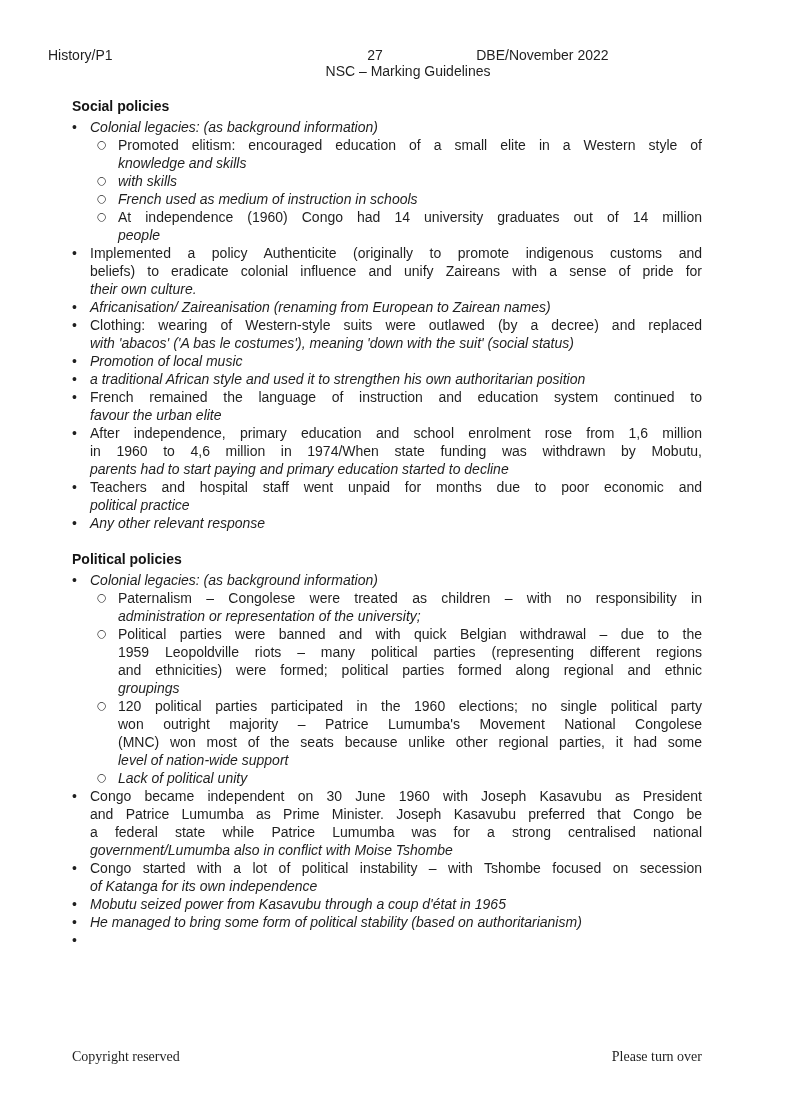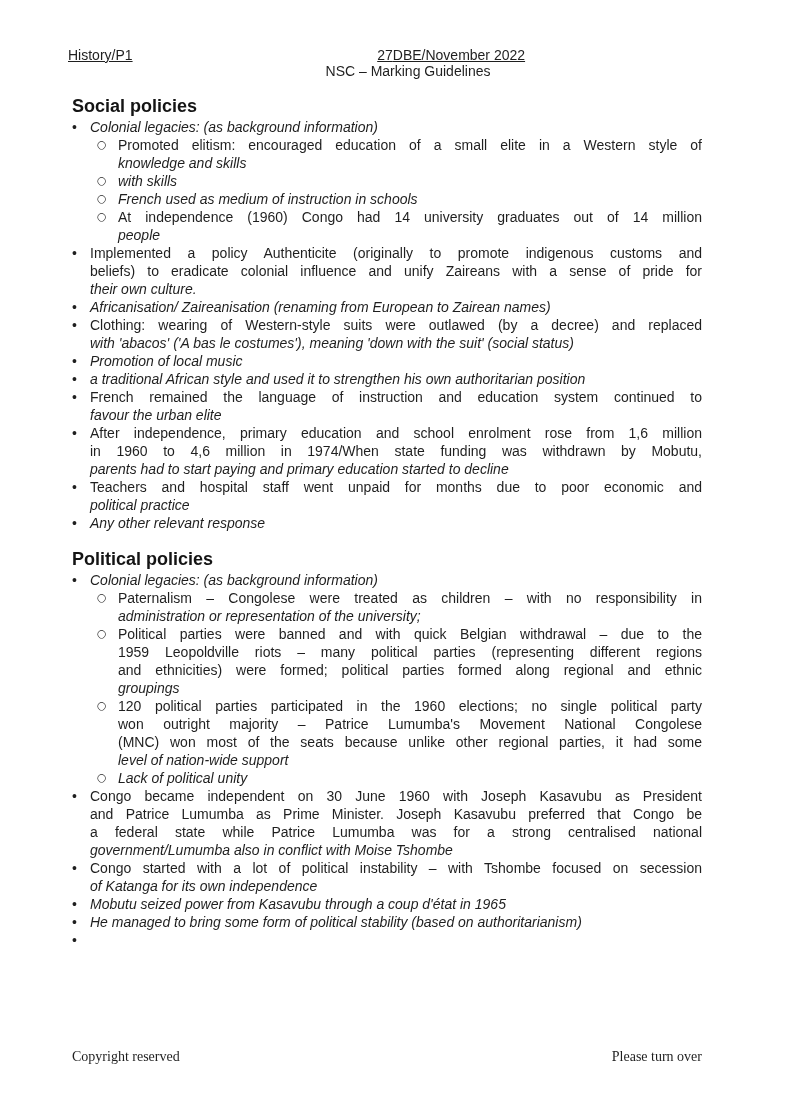--- a/index.html
+++ b/index.html
@@ -9,36 +9,35 @@
     height: 1113px;
     background: #ffffff;
     position: relative;
     overflow: hidden;
     font-family: "Liberation Sans", sans-serif;
     font-size: 14px;
     line-height: 18px;
     color: #1f1f1f;
   }
   .header {
-    padding: 47px 84px 0 68px;
+    padding: 47px 84px 0 48px;
     display: grid;
     grid-template-columns: 1fr auto 1fr;
     line-height: 16px;
-    text-decoration: underline;
   }
   .header .hc { text-align: right; }
-  .header .hr { text-align: left; }
+  .header .hr { text-align: center; }
   .header-sub {
     padding: 0 42px 0 72px;
     text-align: center;
     line-height: 16px;
   }
   .content { margin: 0 84px 0 72px; }
   .sec-h {
-    font-size: 18px;
+    font-size: 14px;
     font-weight: 700;
     line-height: 18px;
     margin: 18px 0 3px 0;
     color: #141414;
   }
   .sec-h.gap { }
   .item { display: flex; }
   .item.l2 { padding-left: 25px; }
   .marker { display: block; }
   .m1 { flex: 0 0 18px; }

